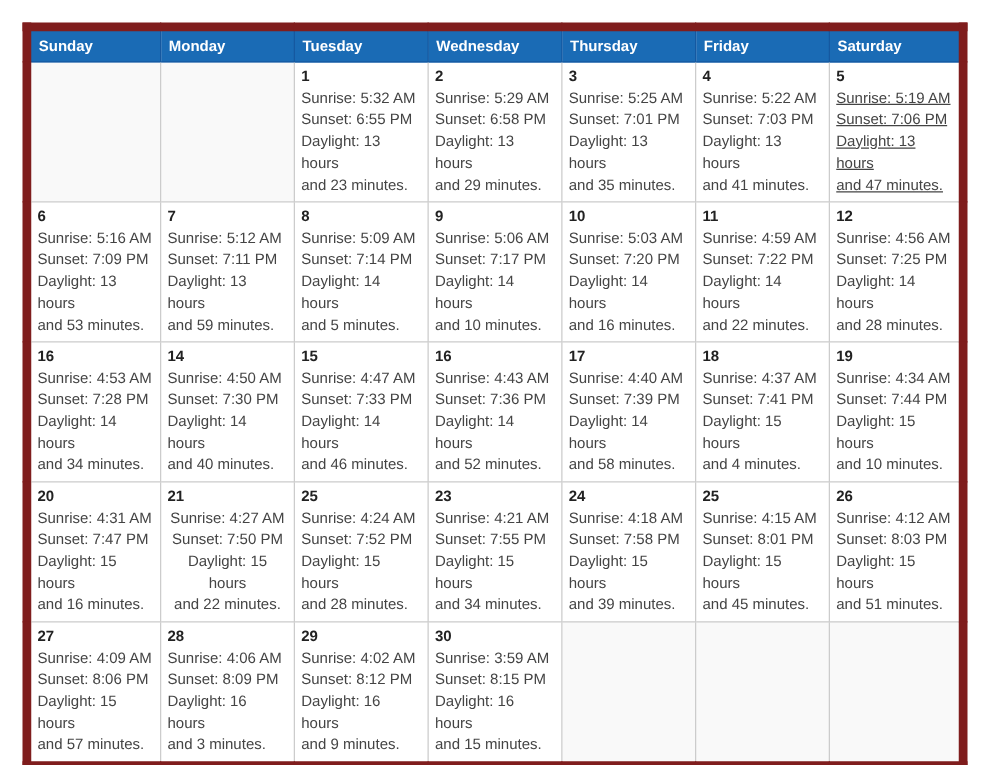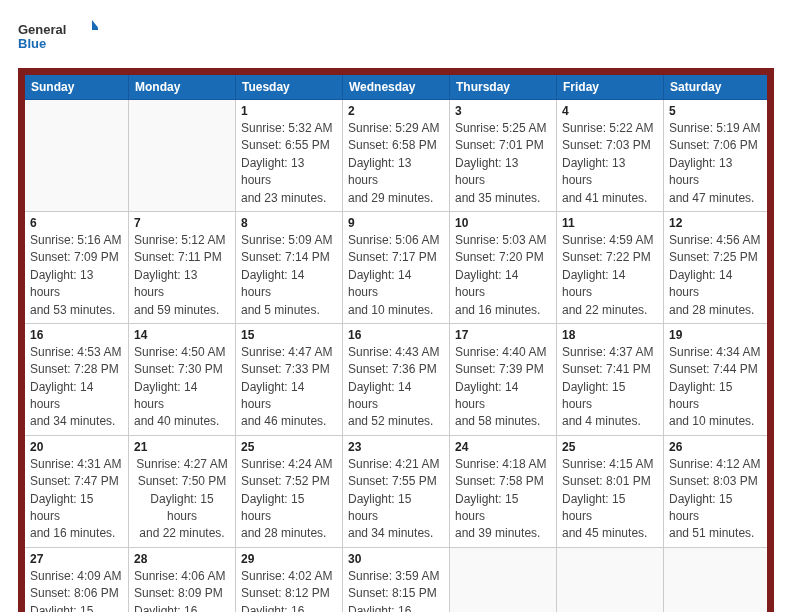--- a/index.html
+++ b/index.html
@@ -79,33 +79,20 @@
       background: #f9f9f9;
     }
     .row-last td {
       height: 82px;
     }
   </style>
 </head>
 <body>
 
 <div class="page">
-  <div class="header">
-    <div class="logo">
-    <svg width="80" height="40" viewBox="0 0 80 40">
-      <text x="0" y="16" font-size="13" font-weight="bold" fill="#333" font-family="Arial">General</text>
-      <text x="0" y="30" font-size="13" font-weight="bold" fill="#1a6bb5" font-family="Arial">Blue</text>
-      <polygon points="74,2 82,12 74,12" fill="#1a6bb5"></polygon>
-    </svg>
-  </div>
-    <div class="title-block">
-      <div class="title-month"></div>
-      <div class="title-location"></div>
-    </div>
-  </div>
 
   <table class="calendar">
     <thead>
       <tr>
       <th>Sunday</th>
           <th>Monday</th>
           <th>Tuesday</th>
           <th>Wednesday</th>
           <th>Thursday</th>
           <th>Friday</th>
@@ -139,21 +126,21 @@
           </td>
           <td>
             <div class="day-num">4</div>
             <div class="day-detail" style="white-space: pre-line;">Sunrise: 5:22 AM
 Sunset: 7:03 PM
 Daylight: 13 hours
 and 41 minutes.</div>
           </td>
           <td>
             <div class="day-num">5</div>
-            <div class="day-detail" style="white-space: pre-line;">Sunrise: 5:19 AM
+            <div class="day-detail" style="white-space: pre-line; text-decoration: underline;">Sunrise: 5:19 AM
 Sunset: 7:06 PM
 Daylight: 13 hours
 and 47 minutes.</div>
           </td>
         </tr>
         <tr>
           <td>
             <div class="day-num">6</div>
             <div class="day-detail" style="white-space: pre-line;">Sunrise: 5:16 AM
 Sunset: 7:09 PM

